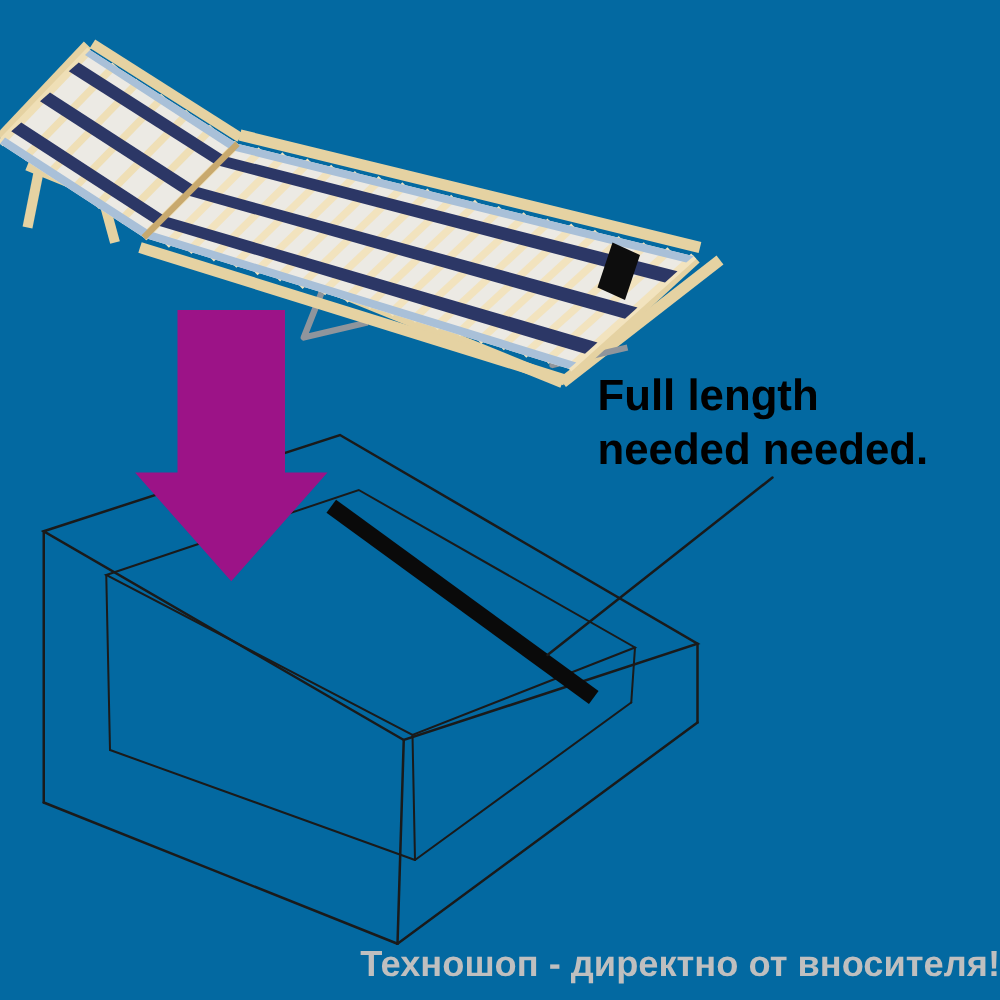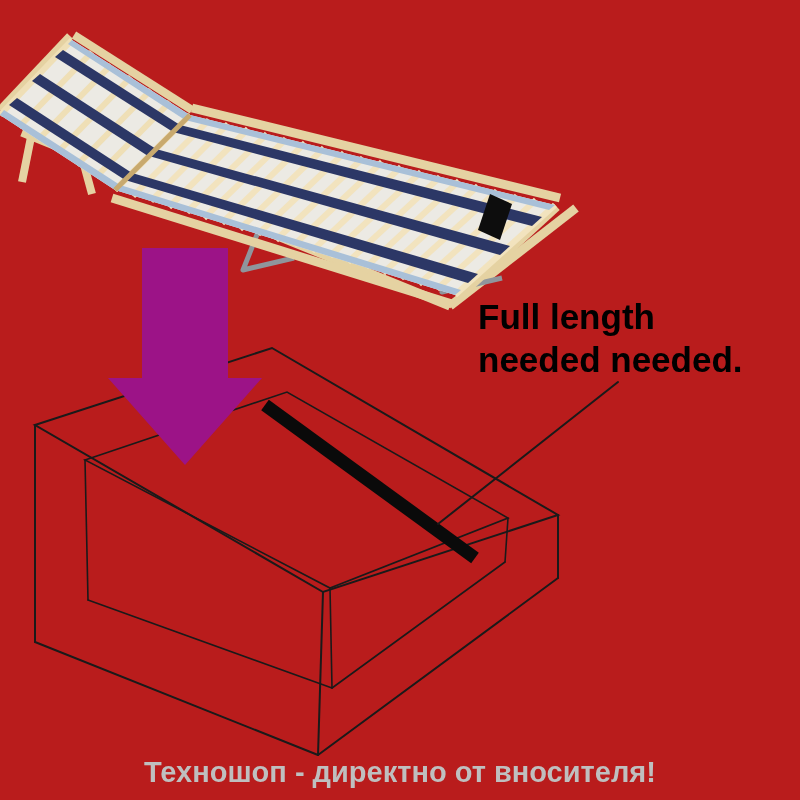--- a/index.html
+++ b/index.html
@@ -1,20 +1,20 @@
 <!DOCTYPE html>
 <html><head>
 <meta charset="utf-8">
 <style>
   html, body { margin: 0; padding: 0; background: #ffffff; }
   .stage {
     position: relative;
     width: 800px;
     height: 800px;
-    background: #b91c1c;
+    background: #0369a1;
     overflow: hidden;
     font-family: "Liberation Sans", sans-serif;
   }
   .stage svg { position: absolute; left: 0; top: 0; }
 
   
   .wline { stroke: #1a1a1a; stroke-width: 2; fill: none; stroke-linecap: round; }
   .wline-thin { stroke: #1a1a1a; stroke-width: 1.6; fill: none; stroke-linecap: round; }
 
   
@@ -33,21 +33,21 @@
     font-weight: 800;
     line-height: 1.22;
     letter-spacing: 0px;
     white-space: nowrap;
   }
   .footer {
     position: absolute;
     left: 0;
     top: 756px;
     width: 800px;
-    text-align: center;
+    text-align: right;
     font-size: 29px;
     font-weight: 700;
     white-space: nowrap;
   }
 </style>
 </head>
 <body>
 
 <div class="stage">
 

